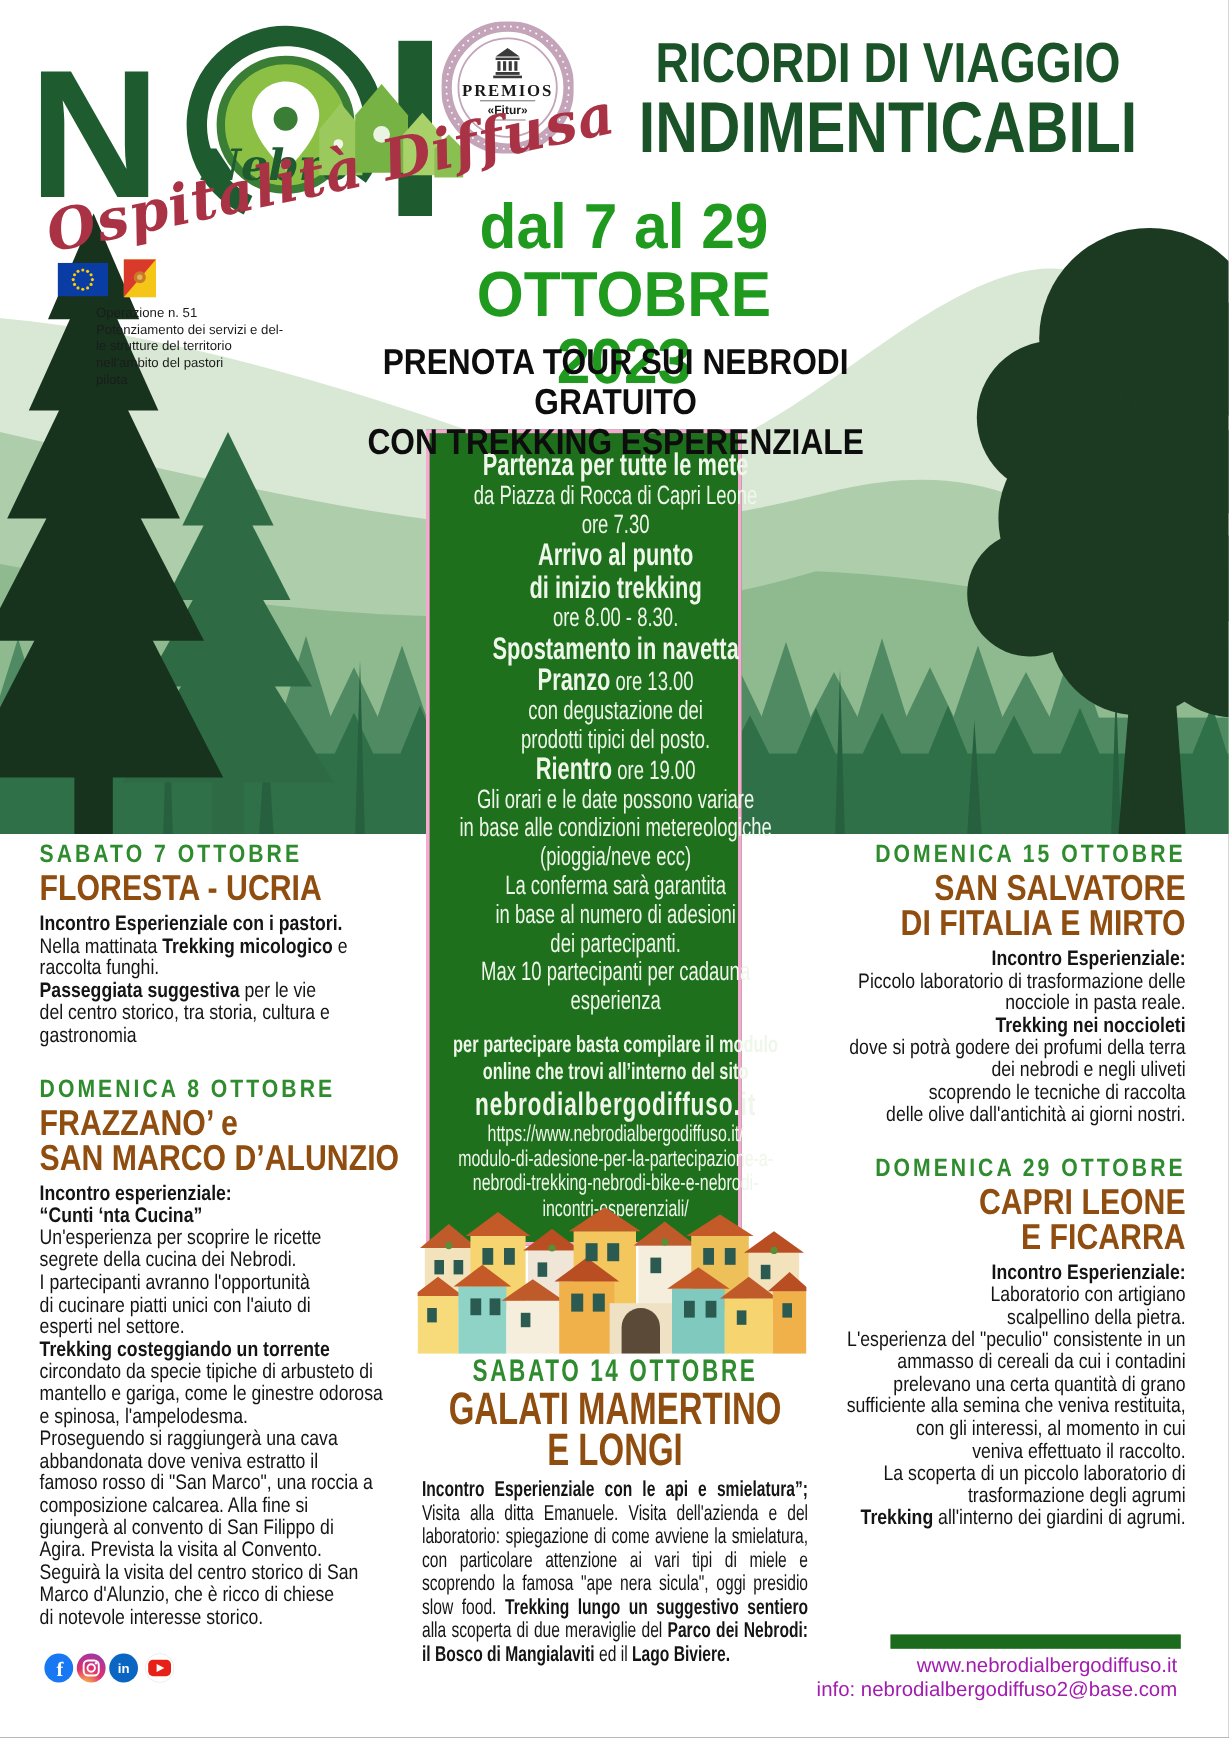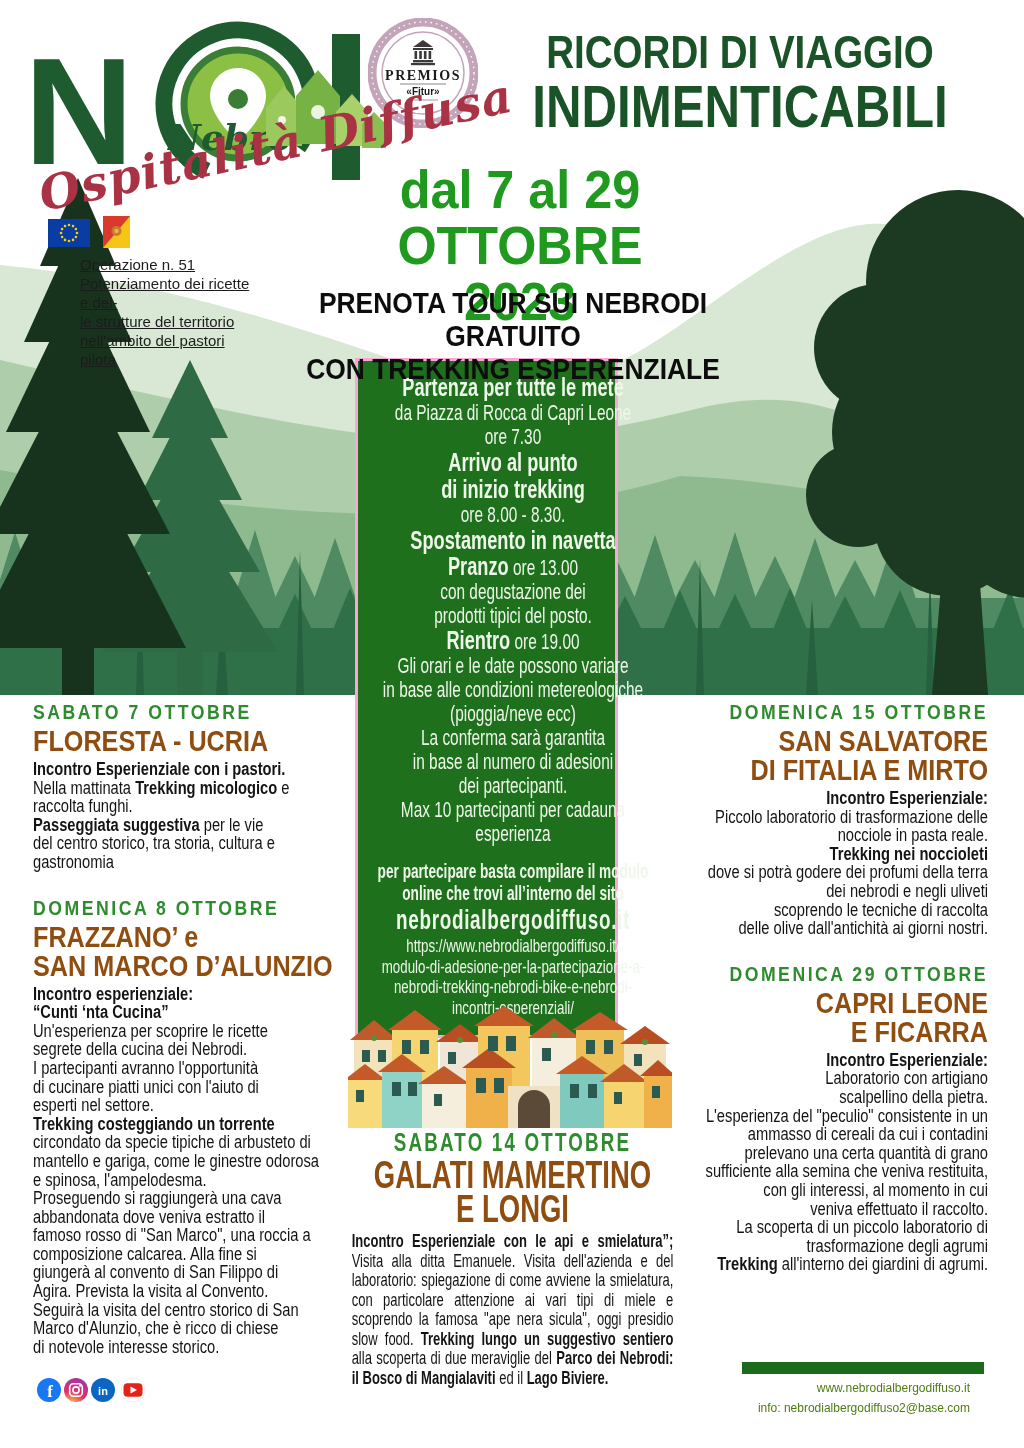--- a/index.html
+++ b/index.html
@@ -12,21 +12,21 @@
 
   
   .logo{position:absolute;left:30px;top:12px;width:370px;height:220px;z-index:3;}
   .logo-script{position:absolute;left:34px;top:168px;z-index:4;color:#a93244;
     font-family:"DejaVu Serif",serif;font-style:italic;font-weight:700;font-size:47px;
     transform:rotate(-12deg);transform-origin:left top;white-space:nowrap;letter-spacing:1px;}
   .premios{position:absolute;left:368px;top:18px;z-index:3;}
   .eu-flag{position:absolute;left:48px;top:219px;z-index:3;}
   .sicily-flag{position:absolute;left:103px;top:216px;z-index:3;}
   .funding{position:absolute;left:80px;top:255px;width:175px;z-index:3;
-    font-size:15px;line-height:1.27;color:#1c1c1c;text-decoration:underline;}
+    font-size:11px;line-height:1.27;color:#1c1c1c;}
 
   
   .main-title{position:absolute;left:460px;top:26px;width:560px;text-align:center;z-index:3;
     color:#1a5327;font-weight:800;transform:scaleX(0.82);transform-origin:center top;}
   .main-title .t1{font-size:47px;line-height:52px;letter-spacing:0px;}
   .main-title .t2{font-size:60px;line-height:58px;}
   .date-block{position:absolute;left:330px;top:162px;width:380px;text-align:center;z-index:3;
     color:#1f9a1f;font-weight:700;transform:scaleX(0.95);transform-origin:center top;}
   .date-block div{font-size:53px;line-height:56px;}
   .subtitle{position:absolute;left:233px;top:286px;width:560px;text-align:center;z-index:3;
@@ -58,22 +58,22 @@
   .etitle{color:#8f4d10;font-weight:700;font-size:30px;line-height:29px;margin-bottom:5px;}
   .col-mid .etitle{font-size:38px;line-height:34px;}
   .ebody{font-size:17.5px;line-height:18.6px;white-space:pre-line;}
   .col-mid .ebody{font-size:18px;line-height:19.5px;text-align:justify;white-space:normal;margin-top:6px;}
   .seg-b{font-weight:700;}
   .event{margin-bottom:24px;}
 
   
   .social{position:absolute;left:36px;top:1376px;z-index:3;}
   .footer-bar{position:absolute;left:742px;top:1362px;width:242px;height:12px;background:#1c6a1c;z-index:3;}
-  .footer-text{position:absolute;right:54px;top:1378px;text-align:right;z-index:3;
-    color:#4d7c0f;font-size:12px;line-height:20px;}
+  .footer-text{position:absolute;right:43px;top:1378px;text-align:right;z-index:3;
+    color:#a21caf;font-size:17px;line-height:20px;}
 </style>
 </head>
 <body>
 
 <div id="poster">
 
   <svg class="scene" viewBox="0 0 1024 525" preserveAspectRatio="none">
     <path fill="#d8e8d4" d="M0,95 C140,108 280,150 400,192 C480,218 540,220 600,200 C680,172 780,62 868,54 C920,50 980,82 1024,92 L1024,525 L0,525 Z"></path>
     <path fill="#aecdaa" d="M0,190 C140,222 280,256 400,268 C520,278 620,258 700,238 C780,220 840,232 900,272 C950,303 1000,310 1024,306 L1024,525 L0,525 Z"></path>
     <path fill="#8fba90" d="M0,300 C140,326 260,342 380,344 C500,346 600,330 680,306 C790,310 920,338 1024,364 L1024,525 L0,525 Z"></path>
@@ -222,21 +222,21 @@
     </g>
   </svg>
   <svg class="sicily-flag" width="27" height="32" viewBox="0 0 27 32">
     <rect width="27" height="32" fill="#f5c518"></rect>
     <polygon points="0,0 27,0 0,32" fill="#d93a2b"></polygon>
     <circle cx="13.5" cy="15" r="5" fill="#c77b28"></circle>
     <circle cx="13.5" cy="15" r="2.2" fill="#e8b15c"></circle>
   </svg>
   <div class="funding">
     <div>Operazione n. 51</div>
-    <div>Potenziamento dei ricette e del-</div>
+    <div>Potenziamento dei servizi e del-</div>
     <div>le strutture del territorio</div>
     <div>nell'ambito del pastori</div>
     <div>pilota</div>
   </div>
 
   <div class="main-title">
     <div class="t1">RICORDI DI VIAGGIO</div>
     <div class="t2">INDIMENTICABILI</div>
   </div>
   <div class="date-block">

